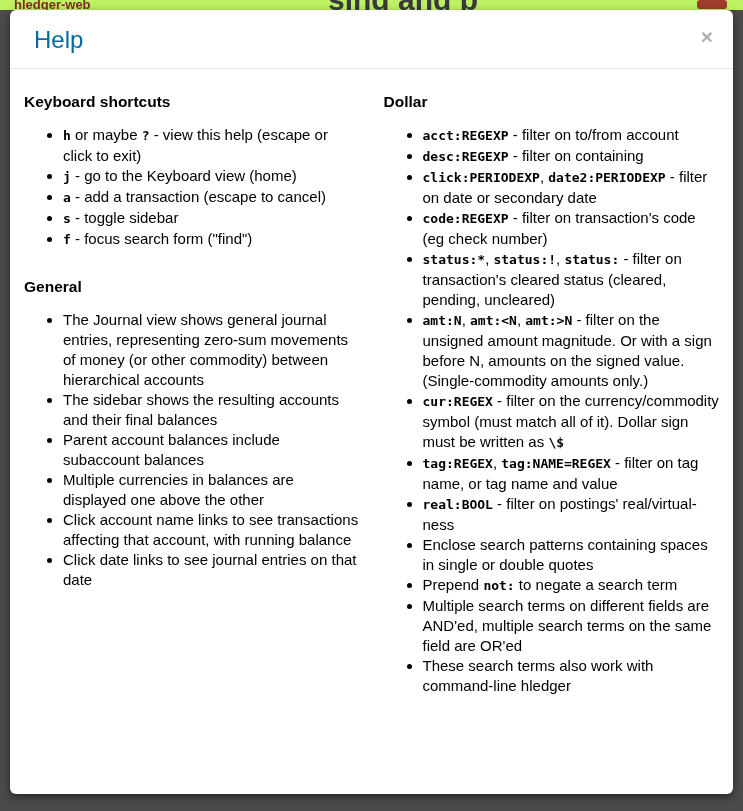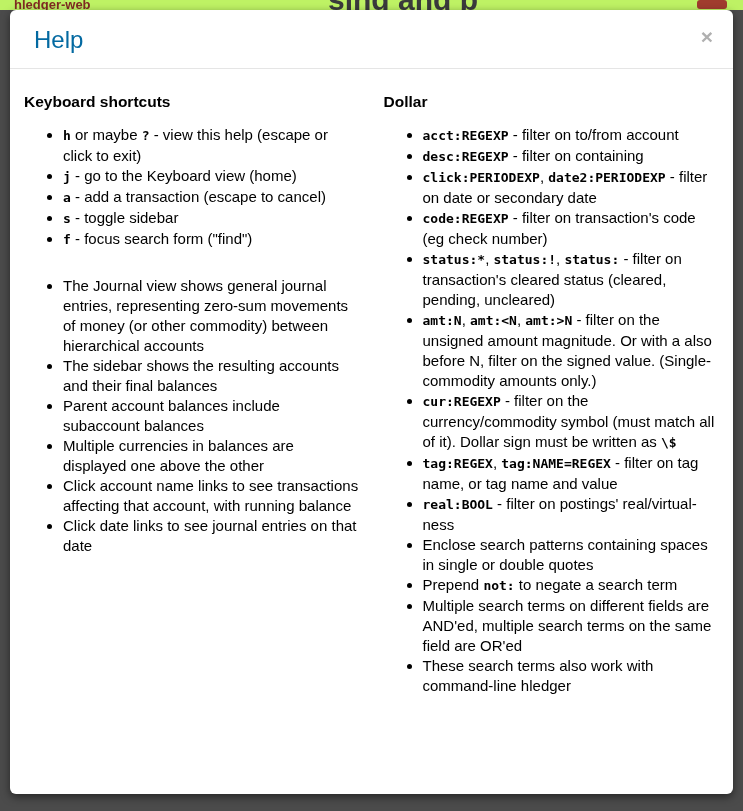--- a/index.html
+++ b/index.html
@@ -96,39 +96,40 @@
   <div class="modal-body">
     <div class="help-col">
         <div class="section-heading">Keyboard shortcuts</div>
         <ul class="help-list">
           <li><code class="code-term">h</code><span> or maybe </span><code class="code-term">?</code><span> - view this help (escape or click to exit)</span></li>
           <li><code class="code-term">j</code><span> - go to the Keyboard view (home)</span></li>
           <li><code class="code-term">a</code><span> - add a transaction (escape to cancel)</span></li>
           <li><code class="code-term">s</code><span> - toggle sidebar</span></li>
           <li><code class="code-term">f</code><span> - focus search form ("find")</span></li>
         </ul>
+        <div class="section-heading">General</div>
         <ul class="help-list">
           <li><span>The Journal view shows general journal entries, representing zero-sum movements of money (or other commodity) between hierarchical accounts</span></li>
           <li><span>The sidebar shows the resulting accounts and their final balances</span></li>
           <li><span>Parent account balances include subaccount balances</span></li>
           <li><span>Multiple currencies in balances are displayed one above the other</span></li>
           <li><span>Click account name links to see transactions affecting that account, with running balance</span></li>
           <li><span>Click date links to see journal entries on that date</span></li>
         </ul>
       </div>
     <div class="help-col">
         <div class="section-heading">Dollar</div>
         <ul class="help-list">
           <li><code class="code-term">acct:REGEXP</code><span> - filter on to/from account</span></li>
           <li><code class="code-term">desc:REGEXP</code><span> - filter on containing</span></li>
           <li><code class="code-term">click:PERIODEXP</code><span>, </span><code class="code-term">date2:PERIODEXP</code><span> - filter on date or secondary date</span></li>
           <li><code class="code-term">code:REGEXP</code><span> - filter on transaction's code (eg check number)</span></li>
           <li><code class="code-term">status:*</code><span>, </span><code class="code-term">status:!</code><span>, </span><code class="code-term">status:</code><span> - filter on transaction's cleared status (cleared, pending, uncleared)</span></li>
-          <li><code class="code-term">amt:N</code><span>, </span><code class="code-term">amt:&lt;N</code><span>, </span><code class="code-term">amt:&gt;N</code><span> - filter on the unsigned amount magnitude. Or with a also before N, filter on the signed value. (Single-commodity amounts only.)</span></li>
-          <li><code class="code-term">cur:REGEXP</code><span> - filter on the currency/commodity symbol (must match all of it). Dollar sign must be written as </span><code class="code-term">\$</code></li>
+          <li><code class="code-term">amt:N</code><span>, </span><code class="code-term">amt:&lt;N</code><span>, </span><code class="code-term">amt:&gt;N</code><span> - filter on the unsigned amount magnitude. Or with a sign before N, amounts on the signed value. (Single-commodity amounts only.)</span></li>
+          <li><code class="code-term">cur:REGEX</code><span> - filter on the currency/commodity symbol (must match all of it). Dollar sign must be written as </span><code class="code-term">\$</code></li>
           <li><code class="code-term">tag:REGEX</code><span>, </span><code class="code-term">tag:NAME=REGEX</code><span> - filter on tag name, or tag name and value</span></li>
           <li><code class="code-term">real:BOOL</code><span> - filter on postings' real/virtual-ness</span></li>
           <li><span>Enclose search patterns containing spaces in single or double quotes</span></li>
           <li><span>Prepend </span><code class="code-term">not:</code><span> to negate a search term</span></li>
           <li><span>Multiple search terms on different fields are AND'ed, multiple search terms on the same field are OR'ed</span></li>
           <li><span>These search terms also work with command-line hledger</span></li>
         </ul>
       </div>
   </div>
 </div>

